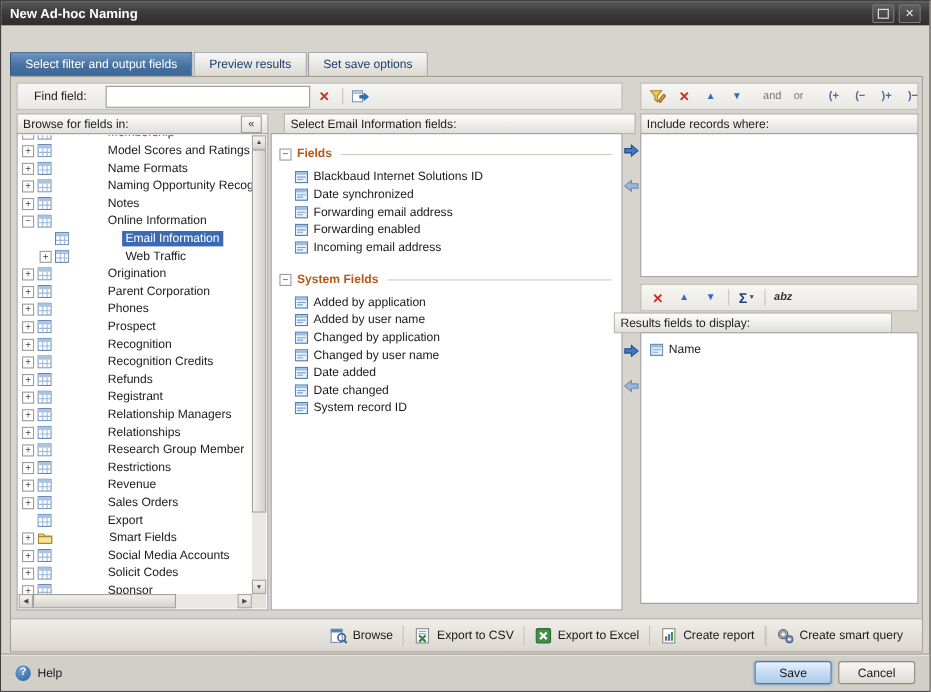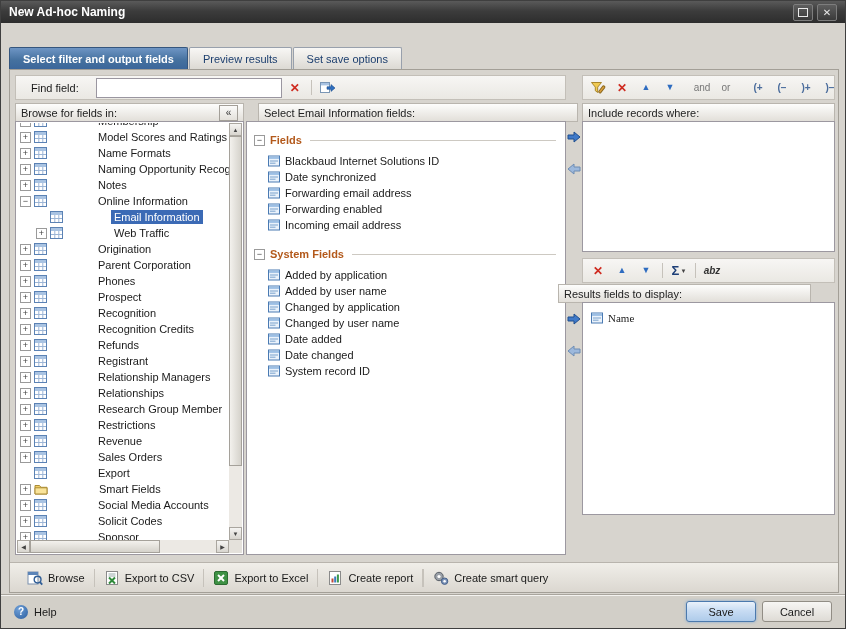--- a/index.html
+++ b/index.html
@@ -14,41 +14,41 @@
   .tb-btn{width:18px;height:15px;display:flex;align-items:center;justify-content:center;
     color:#e9e9e9;font-size:10px;background:linear-gradient(#5e5e5e,#3a3a3a);
     border:1px solid #7d7d7d;border-radius:2px;cursor:default;}
   .min-glyph{width:8px;height:7px;border:1px solid #e9e9e9;display:block;}
   
   .tabs{position:absolute;top:46px;left:8px;display:flex;align-items:flex-end;gap:1px;}
   .tab{height:22px;padding:0 13px;display:flex;align-items:center;
     border:1px solid #98a0ac;border-bottom:none;border-radius:2px 2px 0 0;
     background:linear-gradient(#f8f7f5,#dbd8d2);color:#1c3e6e;}
   .tab.active{background:linear-gradient(#6e95c4 0%,#45719f 55%,#3a659a 100%);
-    color:#fff;font-weight:bold;border-color:#35567e;}
+    color:#fff;font-weight:normal;border-color:#35567e;}
   
   .page{position:absolute;top:68px;left:8px;width:830px;height:524px;box-sizing:border-box;
     background:#d7d4ce;border:1px solid #a39f97;}
   .strip{position:absolute;background:linear-gradient(#f7f6f4,#eae8e3);
     border:1px solid #c3bfb8;display:flex;align-items:center;padding:0 4px;gap:2px;box-sizing:border-box;}
   .band{position:absolute;background:linear-gradient(#fdfdfc,#e2dfd9);
     border:1px solid #b9b5ae;display:flex;align-items:center;padding:0 5px;box-sizing:border-box;color:#222;}
   .wbox{position:absolute;background:#fff;border:1px solid #9c98a0;box-sizing:border-box;}
   
   .find-strip{left:5px;top:5px;width:551px;height:25px;}
   .browse-band{left:5px;top:33px;width:229px;height:19px;}
   .tree-box{left:5px;top:51px;width:229px;height:434px;}
   .mid-band{left:236px;top:33px;width:320px;height:19px;margin-left:12px;}
   .mid-box{left:236px;top:51px;width:320px;height:434px;}
   .inc-strip{left:572px;top:5px;width:253px;height:25px;}
   .inc-band{left:572px;top:33px;width:253px;height:19px;}
   .inc-box{left:572px;top:51px;width:253px;height:131px;}
   .res-strip{left:572px;top:188px;width:253px;height:25px;}
   .res-band{left:548px;top:214px;width:253px;height:19px;}
-  .res-box{left:572px;top:232px;width:253px;height:213px;font-family:Liberation Serif, serif;}
+  .res-box{left:572px;top:232px;width:253px;height:247px;}
   
   .flabel{margin:0 11px;}
   .find-input{width:178px;height:18px;border:1px solid #9a96a0;background:#fff;
     padding:0 3px;font:inherit;margin-left:4px;}
   
   .tbtn{min-width:18px;height:19px;display:flex;align-items:center;justify-content:center;padding:0 2px;}
   .tsep{width:1px;height:15px;background:#c6c2bb;margin:0 3px;}
   .gx{color:#cf2b20;font-weight:bold;font-size:12px;line-height:1;}
   .gup,.gdn{color:#2e6cc0;font-size:9px;line-height:1;}
   .gtext{color:#777;font-size:10px;}
@@ -94,21 +94,21 @@
   .gline{flex:1;height:1px;background:#cdc9c2;margin-right:4px;}
   .frow{display:flex;align-items:center;height:16px;padding-left:14px;white-space:nowrap;}
   .fico{margin-right:5px;flex:none;}
   
   .garrow{position:absolute;width:16px;height:14px;display:flex;align-items:center;justify-content:center;}
   
   .rlist{position:absolute;top:1px;left:1px;right:1px;bottom:1px;overflow:hidden;padding:6px 4px 0 7px;}
   
   .actions{position:absolute;left:0;top:492px;width:828px;height:30px;box-sizing:border-box;
     background:linear-gradient(#f0eee9,#dbd7d0);border-top:1px solid #b8b4ad;
-    display:flex;align-items:center;padding:0 8px;}
+    display:flex;align-items:center;padding:0 8px;justify-content:flex-end;}
   .act{display:flex;align-items:center;gap:5px;padding:0 9px;height:22px;white-space:nowrap;}
   .asep{width:1px;height:18px;background:#c6c2bb;}
   
   .footer{position:absolute;left:0;right:0;top:593px;bottom:0;background:#d2cfc8;
     border-top:1px solid #a9a59d;box-shadow:inset 0 1px 0 #f4f3f0;
     display:flex;align-items:center;padding:0 13px;}
   .help{display:flex;align-items:center;gap:6px;flex:1;}
   .helpico{width:14px;height:14px;border-radius:50%;flex:none;
     background:radial-gradient(circle at 35% 30%,#6fa0d8,#2a5d9e);
     color:#fff;font-weight:bold;font-size:10px;display:flex;align-items:center;justify-content:center;}

